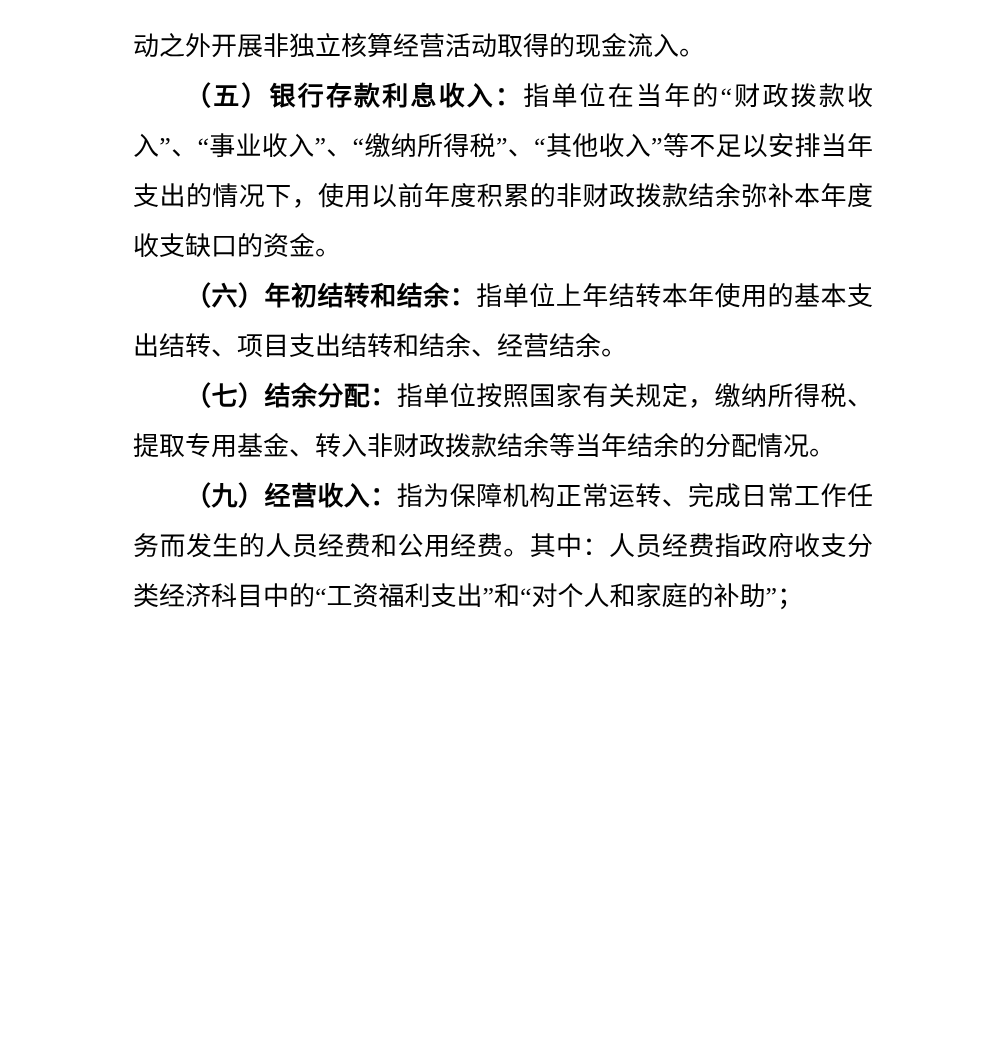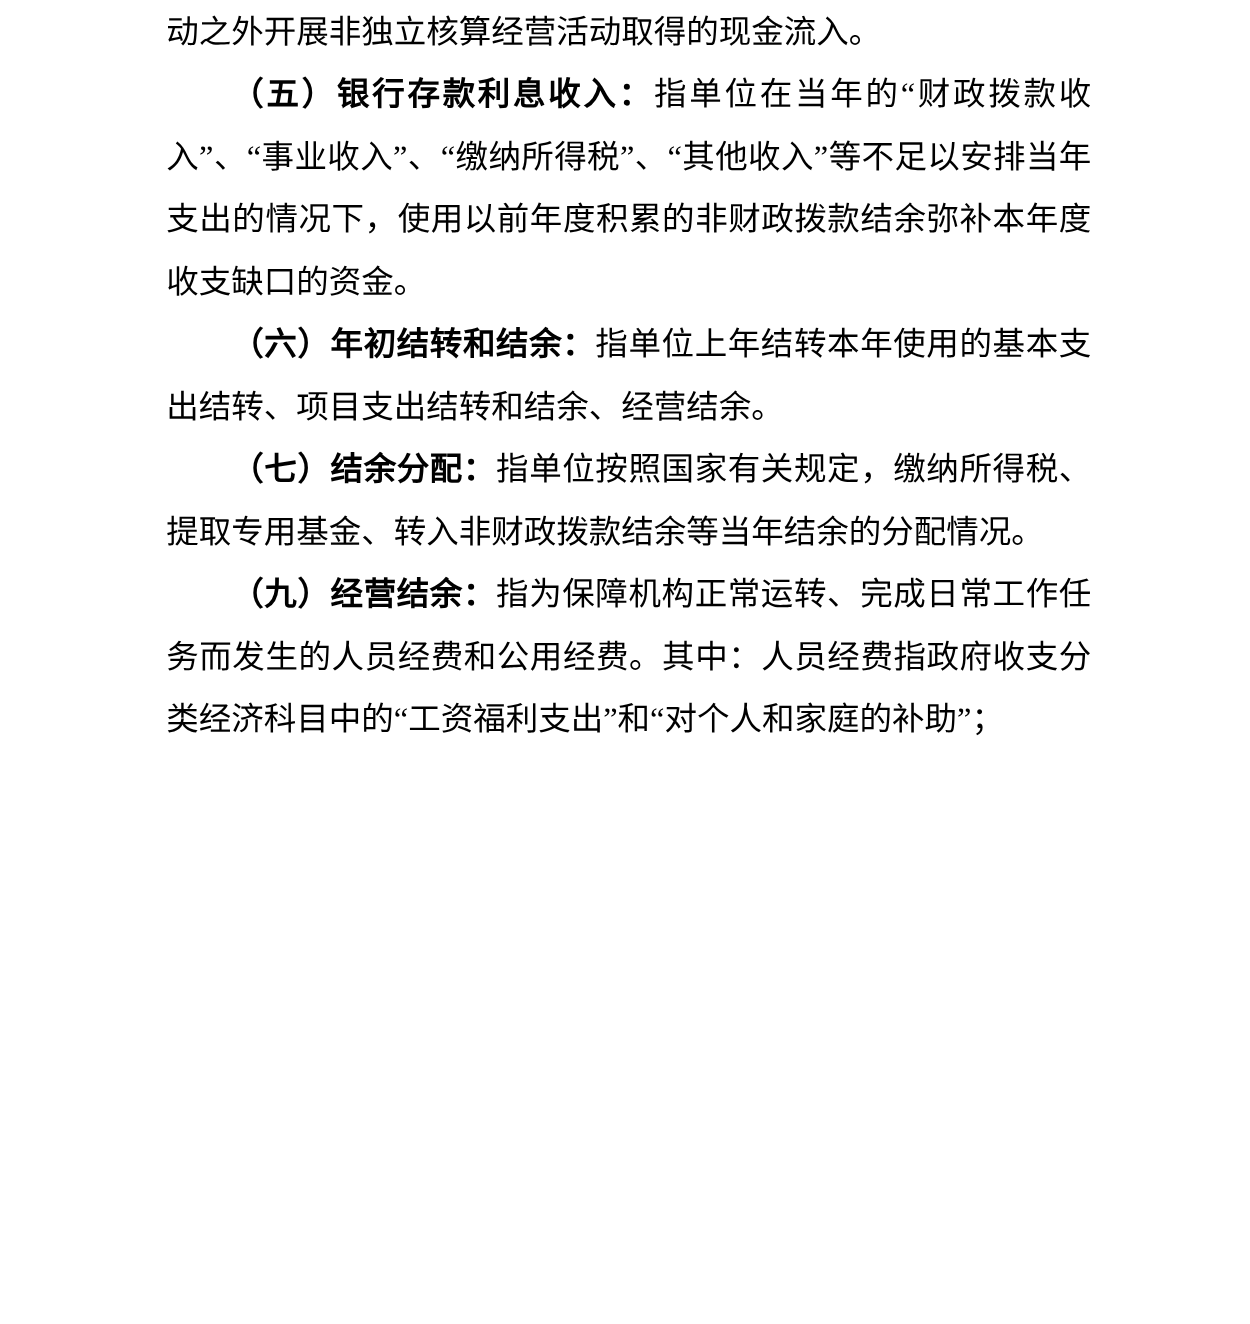--- a/index.html
+++ b/index.html
@@ -8,21 +8,21 @@
     background: #ffffff;
   }
   .page {
     position: relative;
     box-sizing: border-box;
     width: 1000px;
     height: 1059px;
     margin: 0 auto;
     background: #ffffff;
     color: #000000;
-    padding: 1px 127px 0 133px;
+    padding: 22px 127px 0 133px;
     overflow: hidden;
     font-family: "Liberation Serif", "DejaVu Serif", serif;
     font-size: 26px;
     line-height: 50px;
     text-align: justify;
     text-justify: inter-character;
   }
   .para {
     margin: 0;
     padding: 0;
@@ -44,15 +44,15 @@
   <p class="para continuation"><span class="term"></span><span>动之外开展非独立核算经营活动取得的现金流入。</span></p>
 
 
   <p class="para"><span class="term">（五）银行存款利息收入：</span><span>指单位在当年的“财政拨款收入”、“事业收入”、“缴纳所得税”、“其他收入”等不足以安排当年支出的情况下，使用以前年度积累的非财政拨款结余弥补本年度收支缺口的资金。</span></p>
 
   <p class="para"><span class="term">（六）年初结转和结余：</span><span>指单位上年结转本年使用的基本支出结转、项目支出结转和结余、经营结余。</span></p>
 
   <p class="para"><span class="term">（七）结余分配：</span><span>指单位按照国家有关规定，缴纳所得税、提取专用基金、转入非财政拨款结余等当年结余的分配情况。</span></p>
 
 
-  <p class="para"><span class="term">（九）经营结余：</span><span>指为保障机构正常运转、完成日常工作任务而发生的人员经费和公用经费。其中：人员经费指政府收支分类经济科目中的“工资福利支出”和“对个人和家庭的补助”；</span></p>
+  <p class="para"><span class="term">（九）经营收入：</span><span>指为保障机构正常运转、完成日常工作任务而发生的人员经费和公用经费。其中：人员经费指政府收支分类经济科目中的“工资福利支出”和“对个人和家庭的补助”；</span></p>
 
 </div>
 
 </body></html>

